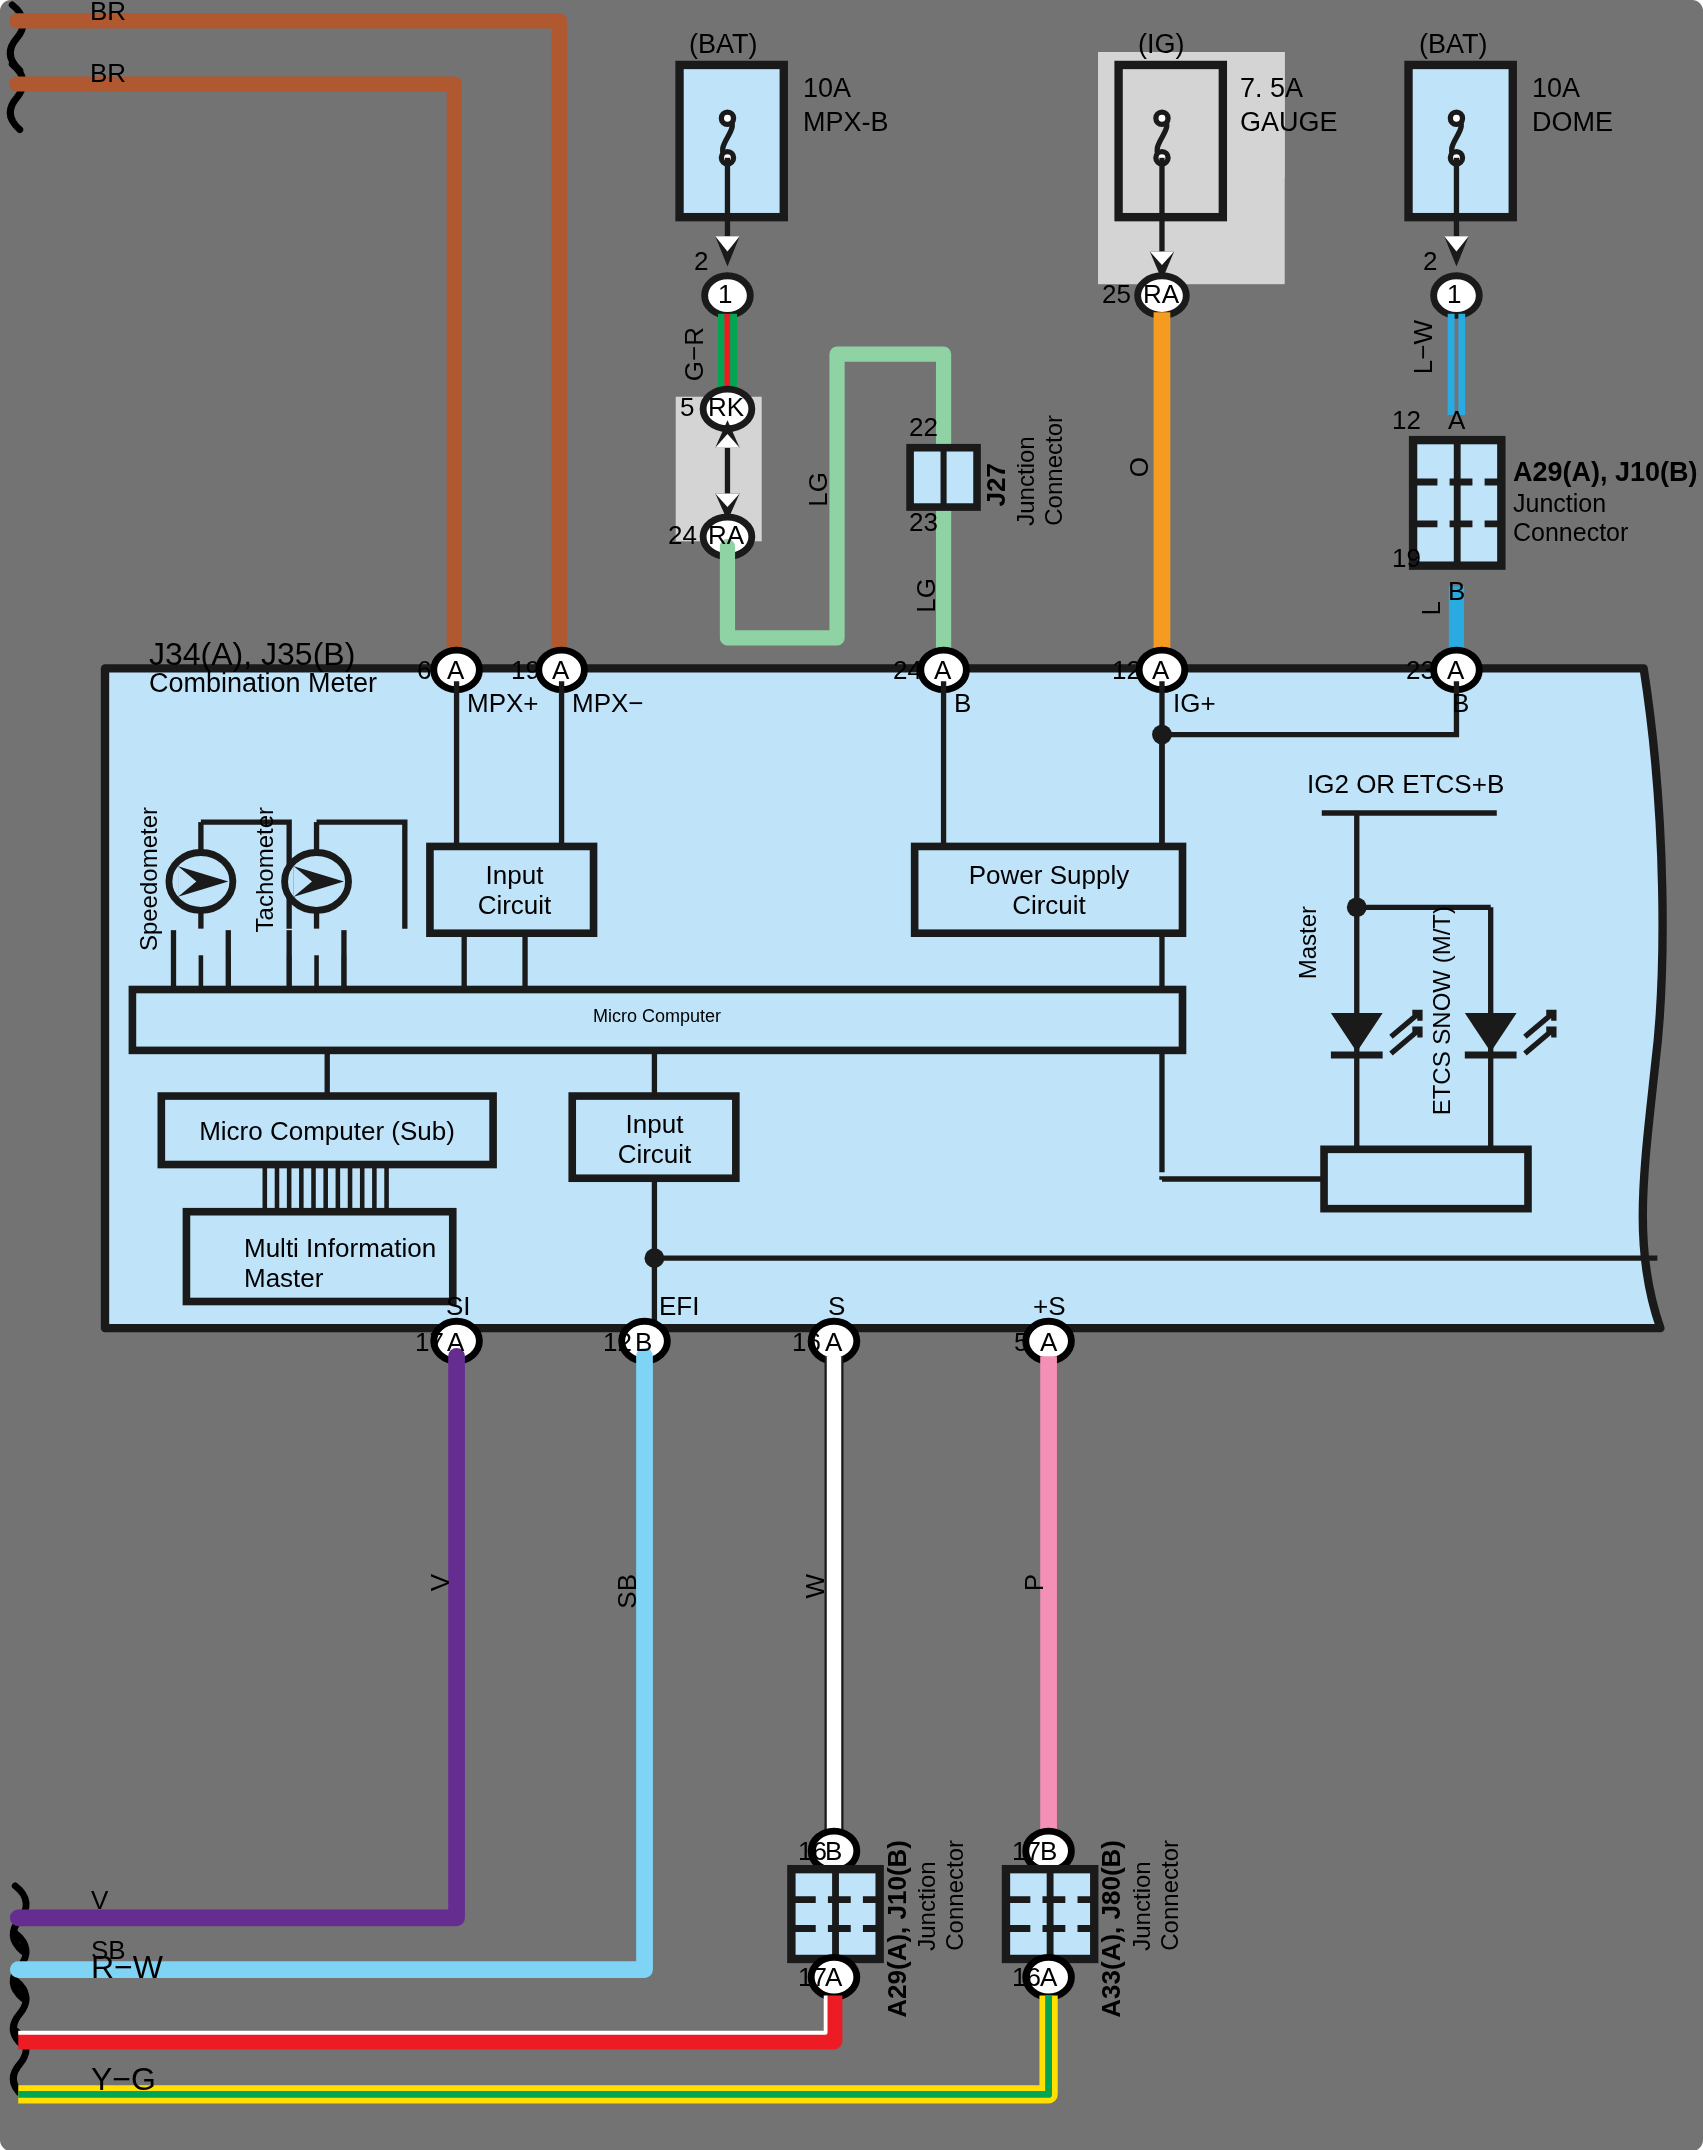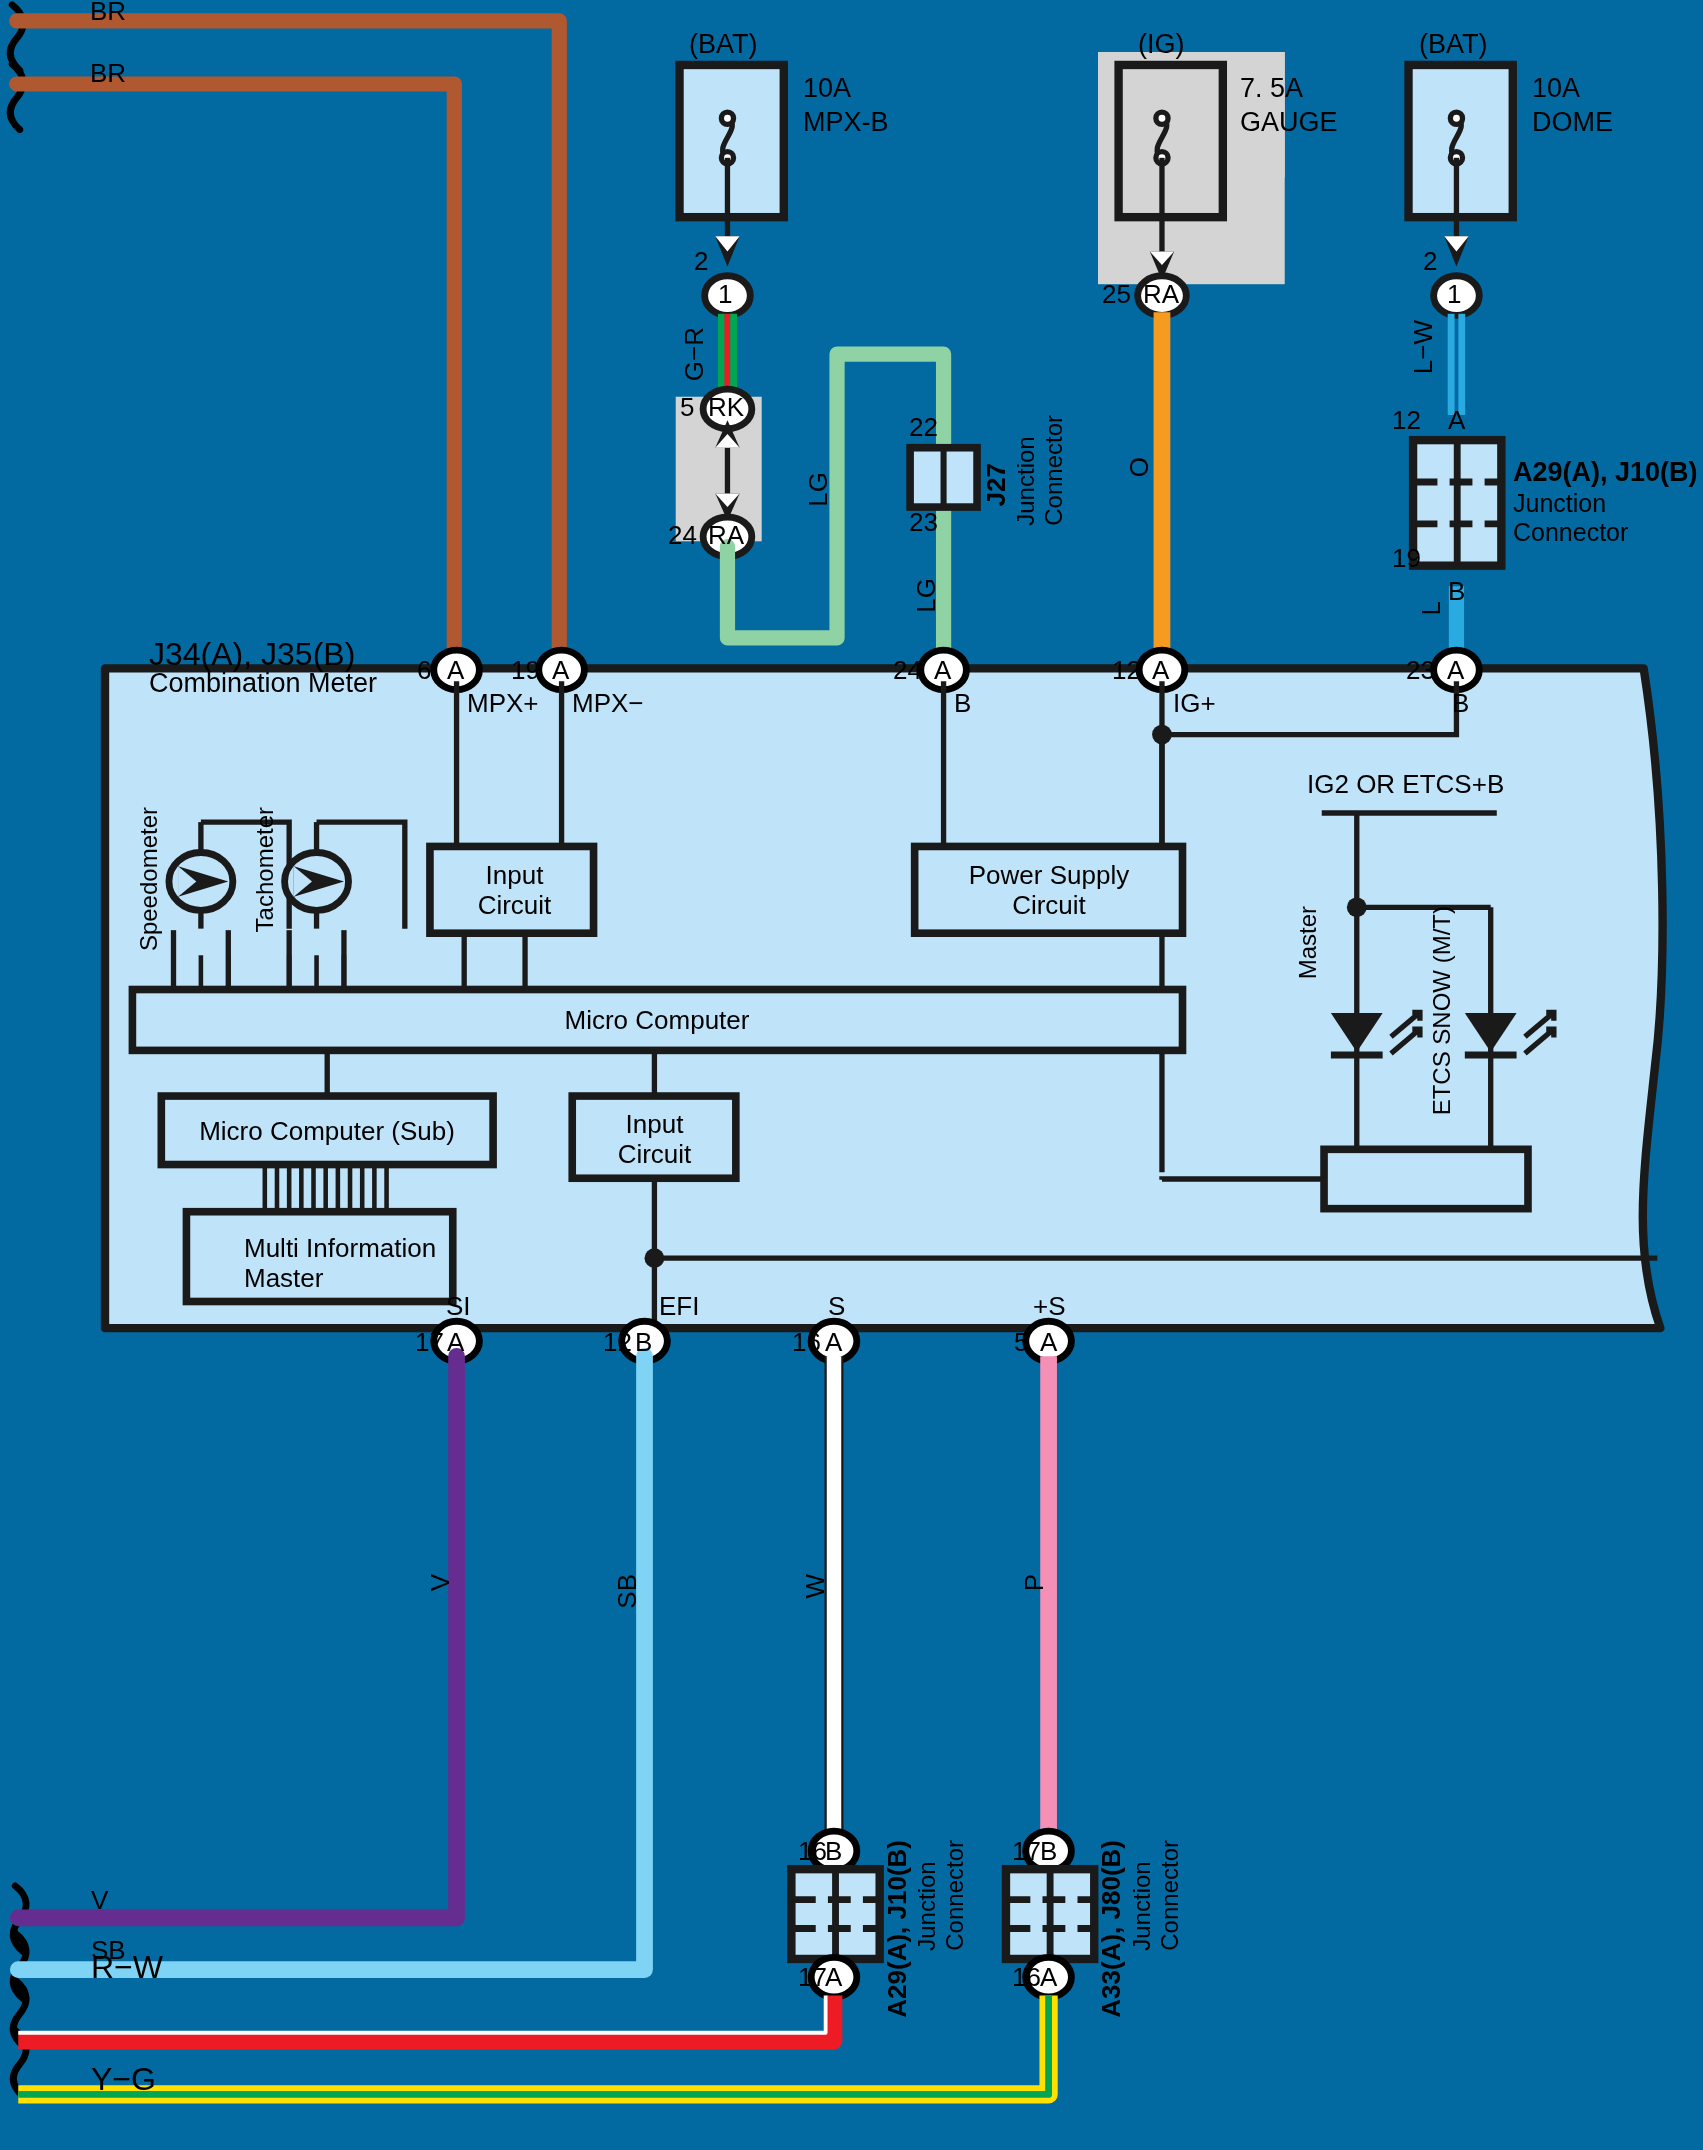--- a/index.html
+++ b/index.html
@@ -1,17 +1,17 @@
 <!DOCTYPE html>
 <html style="font-size:12px"><head>
 <meta charset="utf-8">
 <style>
   html,body{margin:0;padding:0;background:#fff;}
   body{font-family:"Liberation Sans", sans-serif;}
-  #root{position:relative;width:1703px;height:2151px;background:#0369a1;overflow:hidden;}
+  #root{position:relative;width:1703px;height:2151px;background:#737373;overflow:hidden;border-radius:11px;}
   svg{position:absolute;left:0;top:0;}
   .lbl{position:absolute;font-family:"Liberation Sans", sans-serif;color:#000;white-space:pre;line-height:1.15;}
   .vert{writing-mode:vertical-rl;transform:rotate(180deg);}
   .b{font-weight:bold;}
 </style>
 </head>
 <body>
 
 <div id="root">
 
@@ -352,21 +352,21 @@
 <div class="lbl" style="left:1447px;top:656px;font-size:26px;">A</div>
 <div class="lbl" style="left:1452px;top:689px;font-size:26px;">B</div>
 
 <div class="lbl vert" style="left:135px;top:807px;font-size:24px;">Speedometer</div>
 <div class="lbl vert" style="left:251px;top:807px;font-size:24px;">Tachometer</div>
 
 <div class="lbl" style="left:446px;top:861px;font-size:26px;text-align:center;width:137px;">Input
 Circuit</div>
 <div class="lbl" style="left:935px;top:861px;font-size:26px;text-align:center;width:228px;">Power Supply
 Circuit</div>
-<div class="lbl" style="left:132px;top:1006px;font-size:26px;text-align:center;width:1050px;">Micro Computer</div>
+<div class="lbl" style="left:132px;top:1006px;font-size:18px;text-align:center;width:1050px;">Micro Computer</div>
 <div class="lbl" style="left:161px;top:1117px;font-size:26px;text-align:center;width:332px;">Micro Computer (Sub)</div>
 <div class="lbl" style="left:244px;top:1234px;font-size:26px;">Multi Information
 Master</div>
 <div class="lbl" style="left:586px;top:1110px;font-size:26px;text-align:center;width:137px;">Input
 Circuit</div>
 
 <div class="lbl" style="left:1307px;top:770px;font-size:26px;">IG2 OR ETCS+B</div>
 <div class="lbl vert" style="left:1294px;top:906px;font-size:24px;">Master</div>
 <div class="lbl vert" style="left:1428px;top:906px;font-size:24px;">ETCS SNOW (M/T)</div>
 

